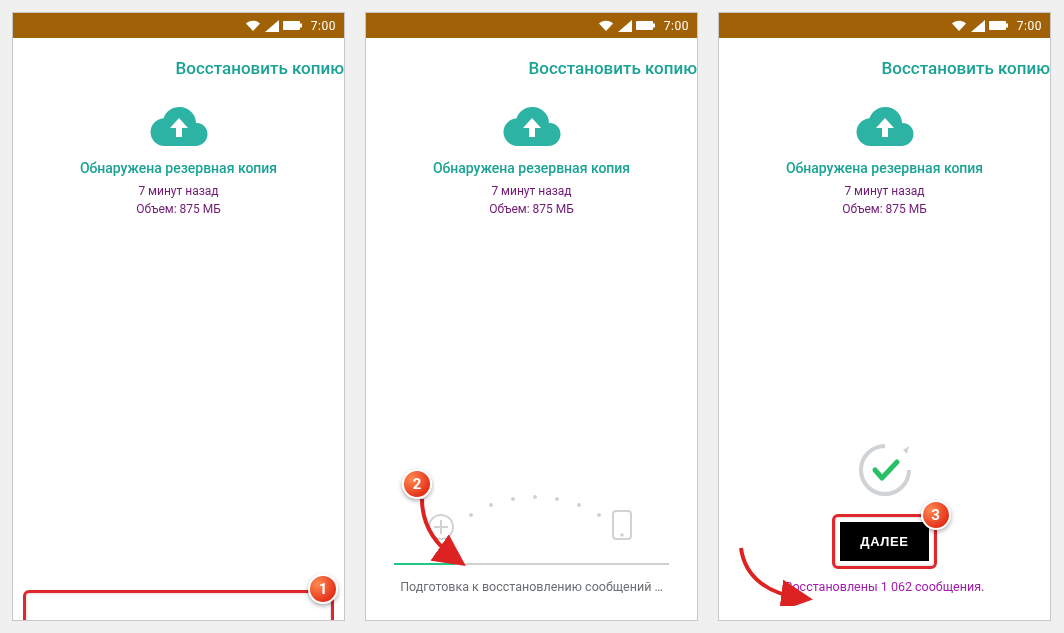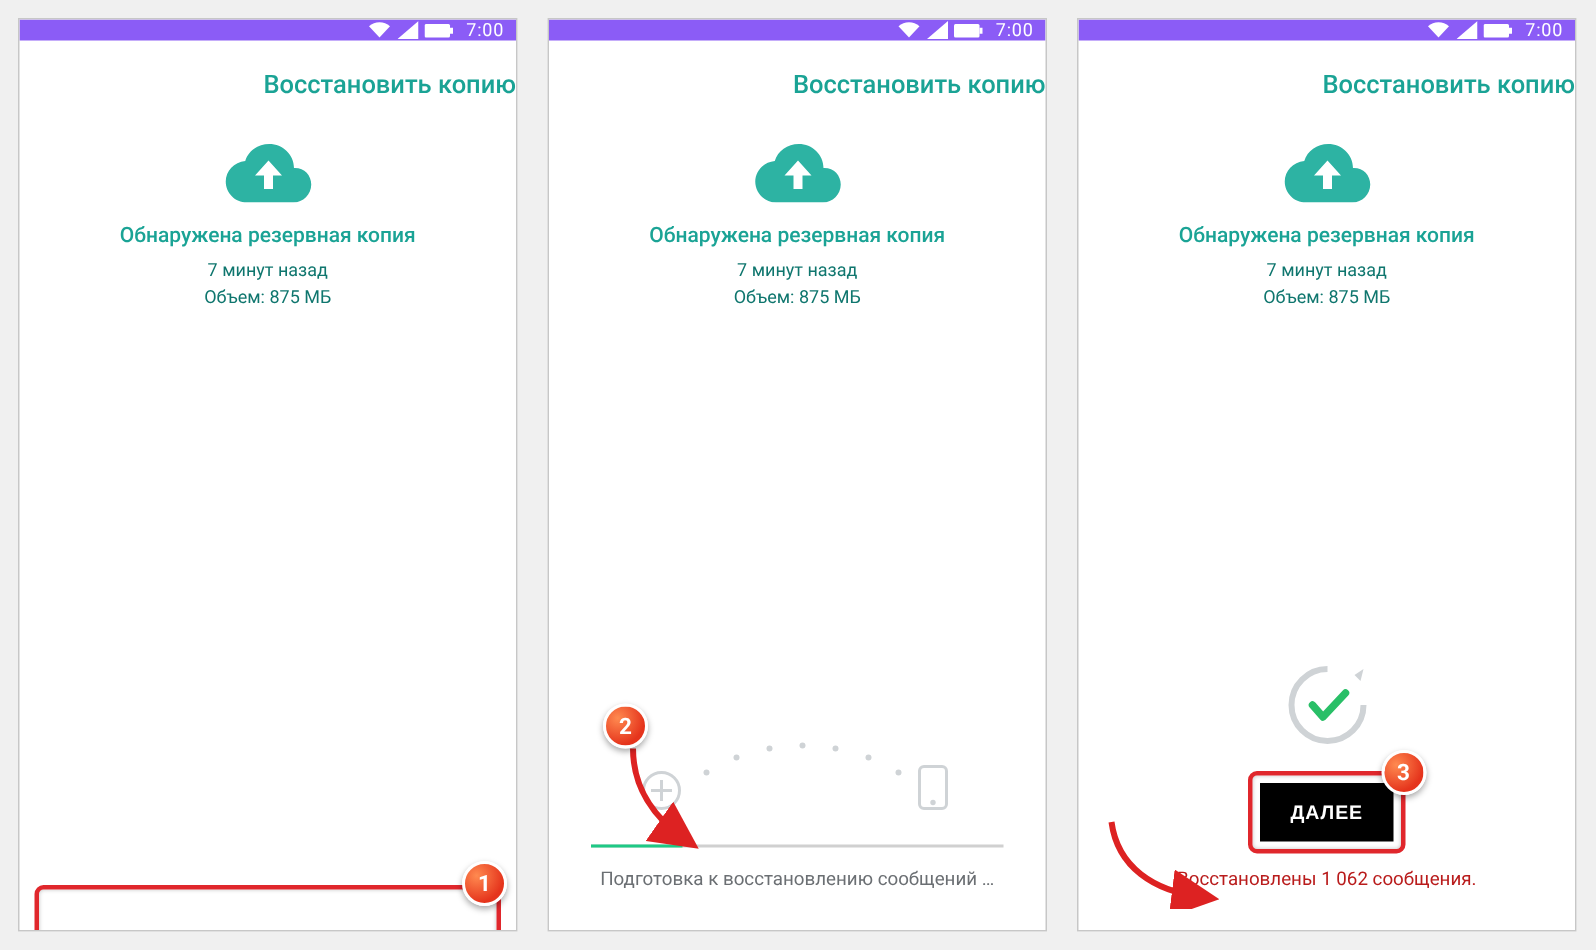--- a/index.html
+++ b/index.html
@@ -17,22 +17,22 @@
     height: 609px;
     background: #fff;
     border: 1px solid #c7c7c7;
     position: relative;
     display: flex;
     flex-direction: column;
     overflow: hidden;
   }
   
   .status-bar {
-    height: 14px;
-    background: #8b5cf6;
+    height: 25px;
+    background: #a16207;
     color: #fff;
     display: flex;
     align-items: center;
     justify-content: flex-end;
     gap: 4px;
     padding: 0 8px;
     font-size: 12px;
     font-weight: 400;
   }
   .status-bar .time { margin-left: 4px; letter-spacing: .5px; }
@@ -50,21 +50,21 @@
   }
   .backup-heading {
     text-align: center;
     color: #1aa395;
     font-size: 14px;
     font-weight: 500;
     padding: 4px 0 6px;
   }
   .backup-meta {
     text-align: center;
-    color: #0f766e;
+    color: #701a75;
     font-size: 12px;
     line-height: 1.5;
   }
   .bottom-area {
     margin-top: auto;
     padding: 0 20px 22px;
     text-align: center;
     position: relative;
   }
   .btn-primary {
@@ -151,21 +151,21 @@
     background: #000000;
     color: #fff;
     font-size: 13px;
     font-weight: 700;
     letter-spacing: .6px;
     padding: 12px 20px;
     border: none;
     cursor: pointer;
   }
   .done-text {
-    color: #b91c1c;
+    color: #a21caf;
     font-size: 12.5px;
     text-align: center;
     padding: 18px 0 26px;
   }
   .arrow {
     position: absolute;
     z-index: 4;
     pointer-events: none;
   }
 </style>

